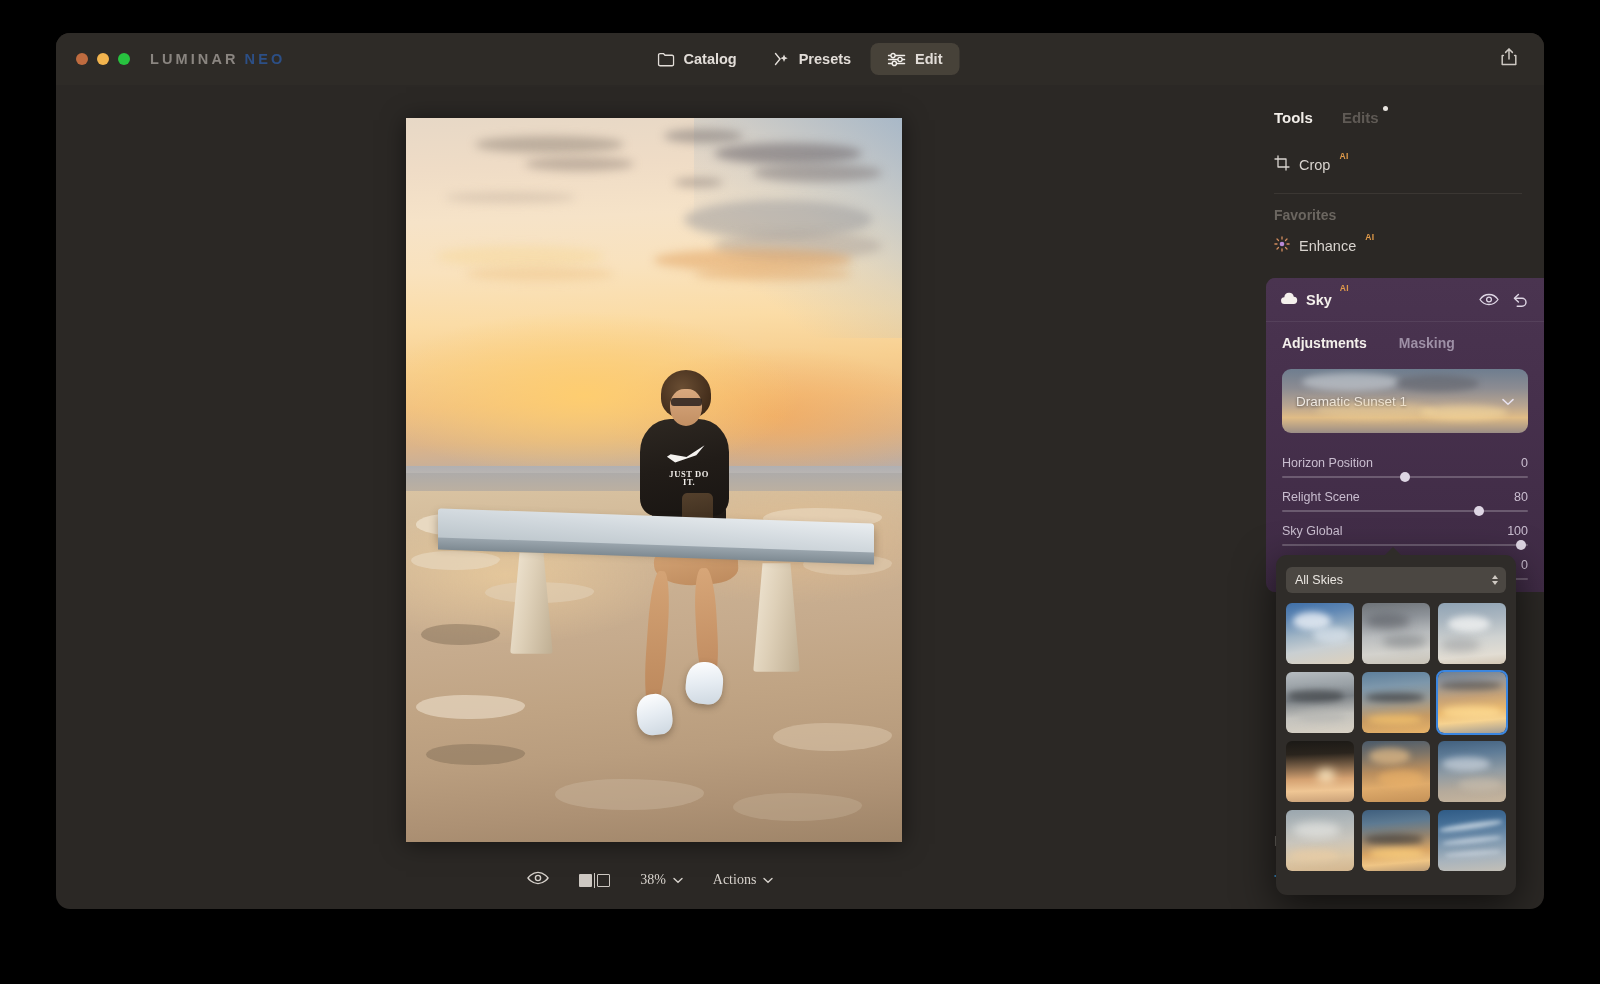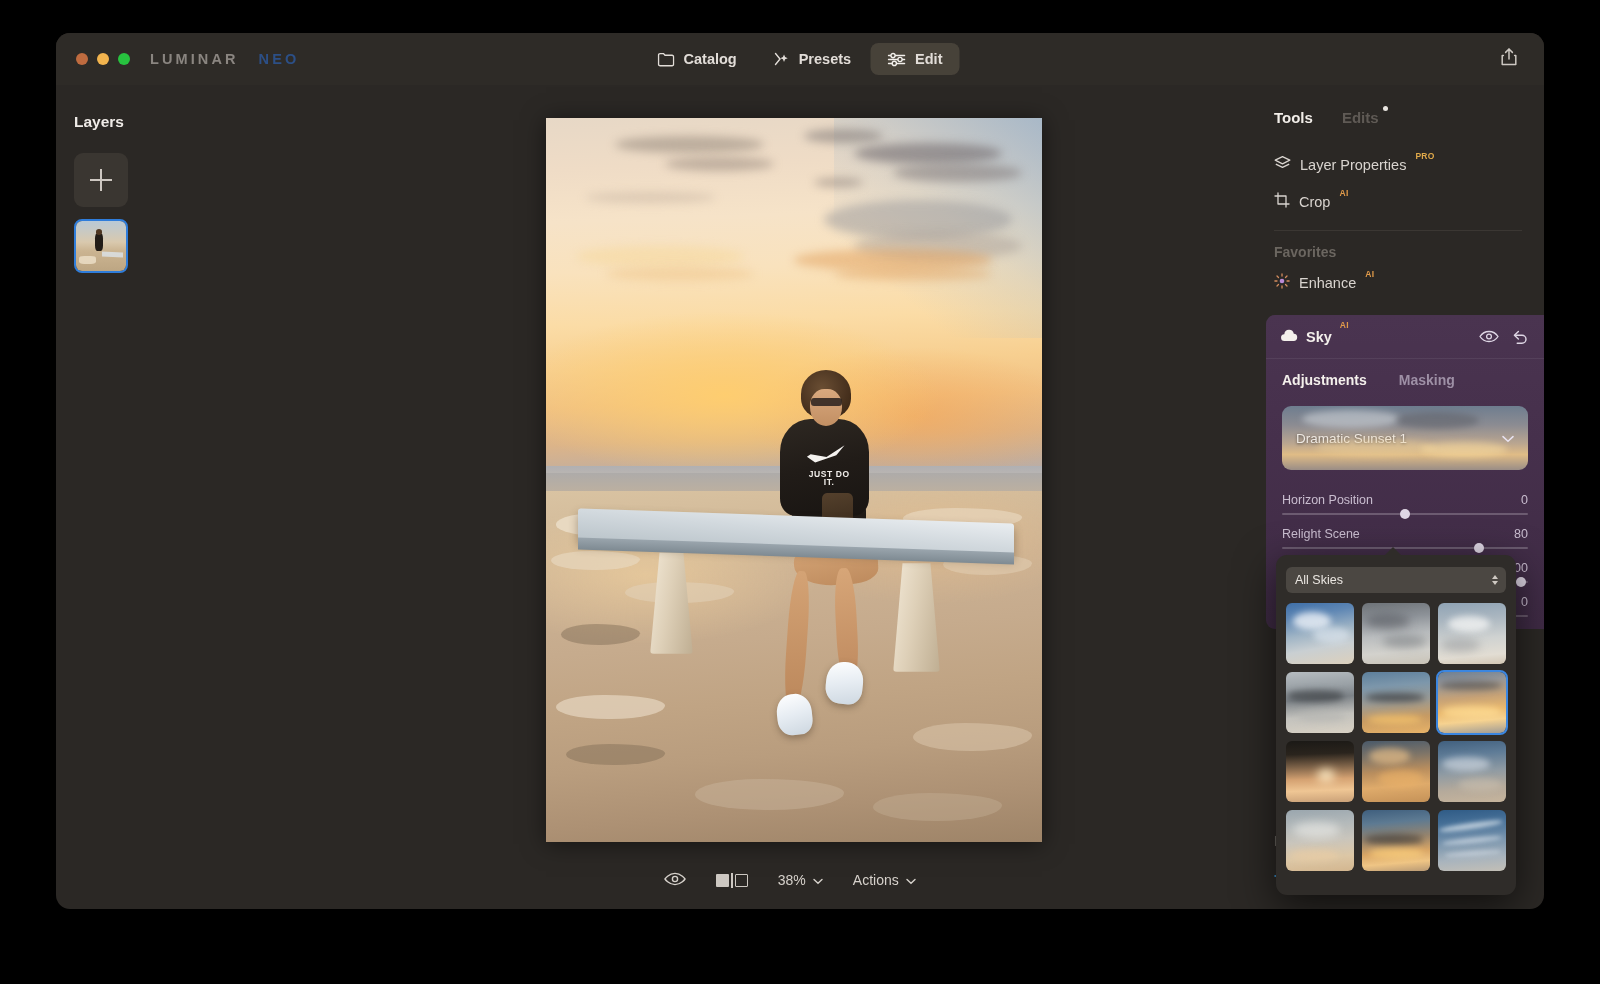--- a/index.html
+++ b/index.html
@@ -32,21 +32,21 @@
   .tl{ width:12px; height:12px; border-radius:50%; }
   .tl.r{ background:#bf6b3f; }
   .tl.y{ background:#f2b44e; }
   .tl.g{ background:#27c23f; }
 
   #brand{
     margin-left:20px;
     font-size:14.5px; font-weight:700;
     letter-spacing:3.1px;
     color:#8a8580;
-    display:flex; align-items:baseline; gap:20px;
+    display:flex; align-items:baseline; gap:6px;
   }
   #brand .neo{ color:#2c4f86; }
 
   #mode-tabs{
     position:absolute; left:50%; top:50%;
     transform:translate(-50%,-50%);
     display:flex; align-items:center; gap:2px;
   }
   .mode-tab{
     display:flex; align-items:center; gap:9px;
@@ -105,20 +105,21 @@
     cursor:pointer;
     position:relative;
   }
 
   
   #canvas-area{
     flex:1; position:relative;
     display:flex; flex-direction:column;
     align-items:center; justify-content:flex-start;
     min-width:0;
+    font-family:Liberation Serif, serif;
   }
   #photo-wrap{
     margin-top:33px;
     width:496px; height:724px;
     position:relative;
     overflow:hidden;
     box-shadow:0 2px 22px rgba(0,0,0,.5);
   }
 
   
@@ -479,33 +480,20 @@
           <path d="M9 2.2 L9 12" stroke="#cdc8c2" stroke-width="1.5" stroke-linecap="round"></path>
           <path d="M5.6 5.4 L9 2 l3.4 3.4" stroke="#cdc8c2" stroke-width="1.5" stroke-linecap="round" stroke-linejoin="round"></path>
           <path d="M3.4 8.6 H2.2 v9 h13.6 v-9 h-1.2" stroke="#cdc8c2" stroke-width="1.5" stroke-linecap="round" stroke-linejoin="round"></path>
         </svg>
       </span>
     </div>
   </div>
 
   <div id="body">
 
-    <div id="layers-panel">
-      <div id="layers-title">Layers</div>
-      <div id="layer-add">
-        <span class="plus"></span>
-      </div>
-      <div id="layer-thumb">
-        <div style="position:absolute;inset:0;background:linear-gradient(180deg,#b9c9d6 0%,#d9c9ae 42%,#cbb491 60%,#bda683 100%);"></div>
-        <div style="position:absolute;left:38%;top:24%;width:16%;height:36%;background:#221c17;border-radius:30%;"></div>
-        <div style="position:absolute;left:39%;top:16%;width:13%;height:12%;background:#4e3621;border-radius:50%;"></div>
-        <div style="position:absolute;left:6%;top:70%;width:34%;height:16%;background:rgba(240,228,206,.75);border-radius:30%;"></div>
-        <div style="position:absolute;left:52%;top:62%;width:42%;height:10%;background:rgba(220,228,234,.8);transform:skewY(3deg);"></div>
-      </div>
-    </div>
 
     <div id="canvas-area">
       <div id="photo-wrap">
         <div id="sky">
           <div id="sky-blue"></div>
           <div class="cloud cl1"></div>
             <div class="cloud cl2"></div>
           <div class="cloud cl3"></div>
             <div class="cloud cl4"></div>
           <div class="cloud cl5"></div>
@@ -599,30 +587,20 @@
     <div id="tools-panel">
 
       <div id="tools-tabs">
         <div class="tools-tab active">Tools</div>
         <div class="tools-tab">
           <span>Edits</span>
           <span id="edits-dot"></span>
         </div>
       </div>
 
-      <div class="tool-row">
-        <span>
-          <svg width="17" height="16" viewBox="0 0 17 16" fill="none">
-            <path d="M8.5 1.6 L15.8 5.2 L8.5 8.8 L1.2 5.2 Z" stroke="#d9d4cf" stroke-width="1.3" stroke-linejoin="round"></path>
-            <path d="M1.8 9.1 L8.5 12.4 L15.2 9.1" stroke="#d9d4cf" stroke-width="1.3" stroke-linejoin="round"></path>
-          </svg>
-        </span>
-        <span>Layer Properties</span>
-        <span class="sup pro">PRO</span>
-      </div>
 
       <div class="tool-row">
         <span>
           <svg width="16" height="16" viewBox="0 0 16 16" fill="none">
             <path d="M4 1v11h11" stroke="#d9d4cf" stroke-width="1.3" stroke-linecap="round" stroke-linejoin="round"></path>
             <path d="M1 4h11v11" stroke="#d9d4cf" stroke-width="1.3" stroke-linecap="round" stroke-linejoin="round"></path>
           </svg>
         </span>
         <span>Crop</span>
         <span class="sup ai">AI</span>

